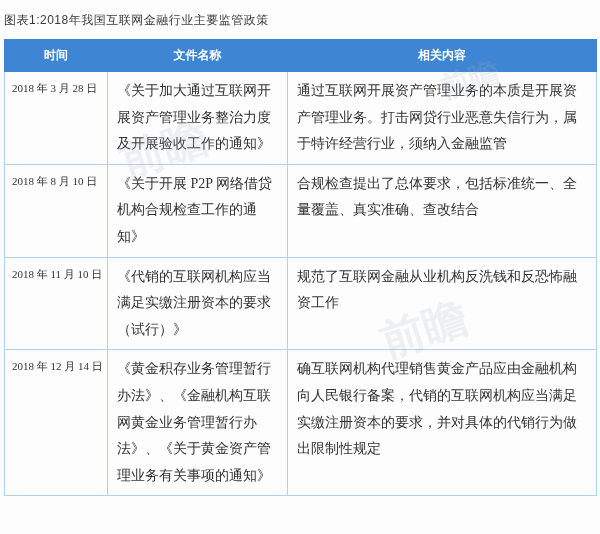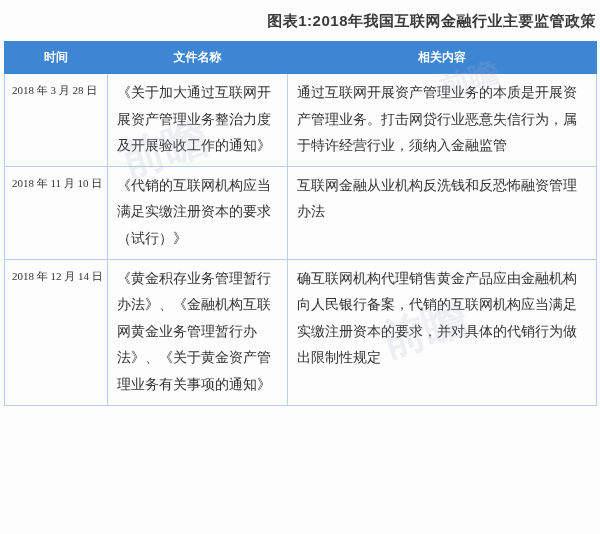--- a/index.html
+++ b/index.html
@@ -7,23 +7,23 @@
   body {
     font-family: "Liberation Sans", sans-serif;
     background: #fdfdfd;
     color: #3b3b3b;
     position: relative;
     overflow: hidden;
   }
   .page { position: relative; width: 600px; height: 534px; padding: 8px 4px 0 4px; }
 
   .chart-title {
-    text-align: right;
-    font-size: 15px;
-    font-weight: 700;
+    text-align: left;
+    font-size: 12px;
+    font-weight: 400;
     color: #3a3a3a;
     letter-spacing: 0.5px;
     margin: 4px 0 10px 0;
   }
 
   table.policy {
     width: 592px;
     margin: 0 auto;
     border-collapse: collapse;
     table-layout: fixed;
@@ -99,26 +99,31 @@
       </tr>
     </thead>
     <tbody id="policy-tbody">
   <tr>
     <td class="c-date">2018 年 3 月 28 日</td>
     <td class="c-doc">《关于加大通过互联网开展资产管理业务整治力度及开展验收工作的通知》</td>
     <td class="c-content">通过互联网开展资产管理业务的本质是开展资产管理业务。打击网贷行业恶意失信行为，属于特许经营行业，须纳入金融监管</td>
   </tr>
 
 
+  <tr>
+    <td class="c-date">2018 年 8 月 10 日</td>
+    <td class="c-doc">《关于开展 P2P 网络借贷机构合规检查工作的通知》</td>
+    <td class="c-content">合规检查提出了总体要求，包括标准统一、全量覆盖、真实准确、查改结合</td>
+  </tr>
 
 
   <tr>
     <td class="c-date">2018 年 11 月 10 日</td>
     <td class="c-doc">《代销的互联网机构应当满足实缴注册资本的要求（试行）》</td>
-    <td class="c-content">互联网金融从业机构反洗钱和反恐怖融资管理办法</td>
+    <td class="c-content">规范了互联网金融从业机构反洗钱和反恐怖融资工作</td>
   </tr>
 
 
   <tr>
     <td class="c-date">2018 年 12 月 14 日</td>
     <td class="c-doc">《黄金积存业务管理暂行办法》、《金融机构互联网黄金业务管理暂行办法》、《关于黄金资产管理业务有关事项的通知》</td>
     <td class="c-content">确互联网机构代理销售黄金产品应由金融机构向人民银行备案，代销的互联网机构应当满足实缴注册资本的要求，并对具体的代销行为做出限制性规定</td>
   </tr>
 
 </tbody>

